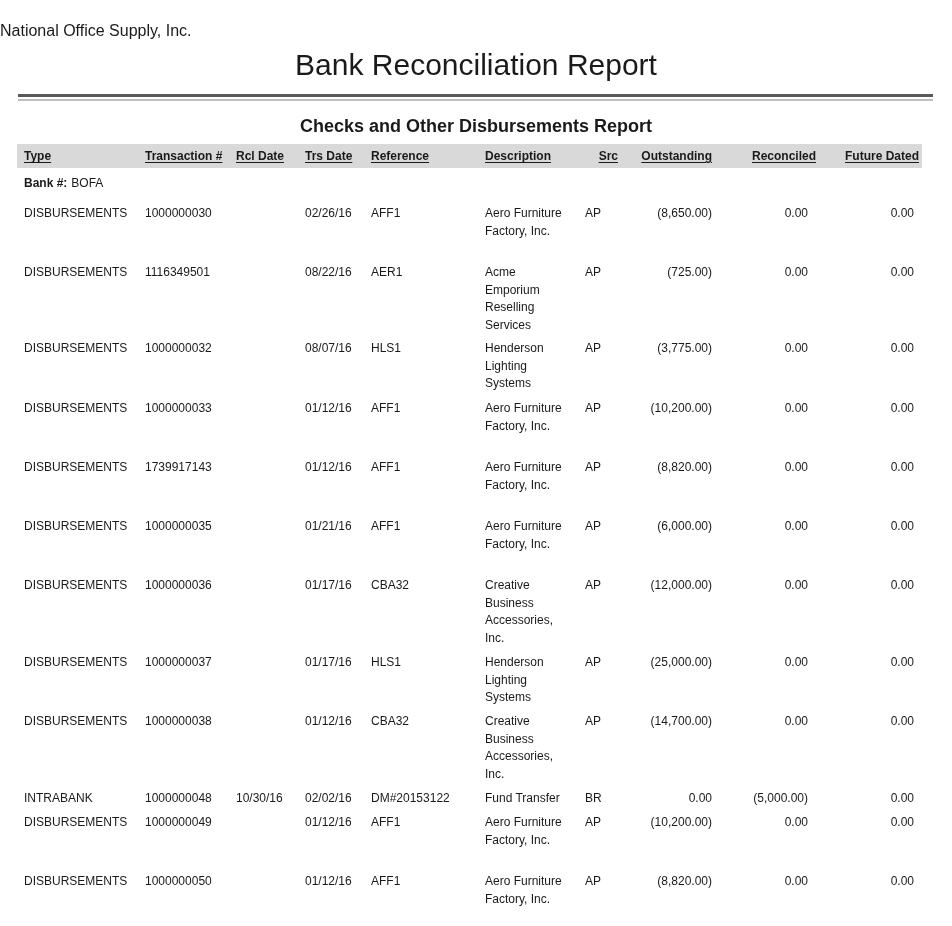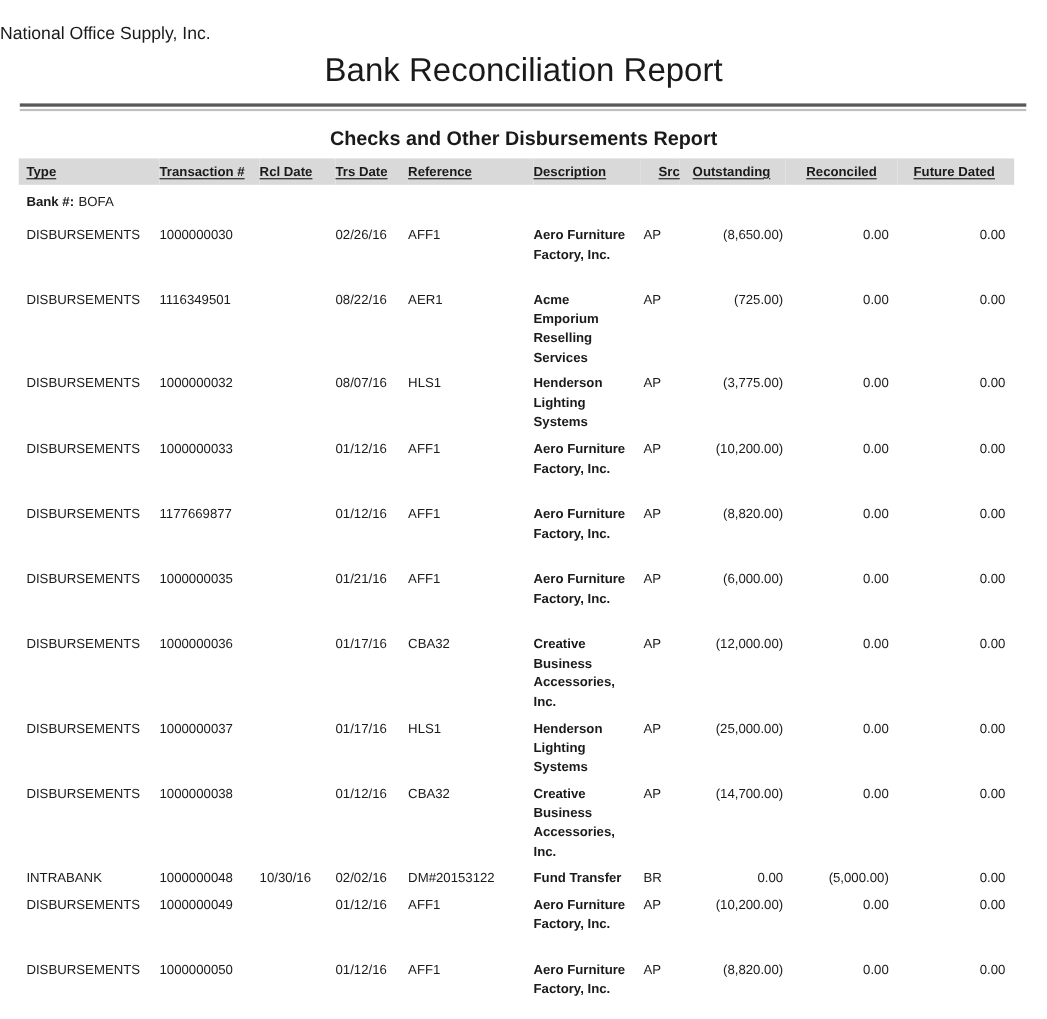--- a/index.html
+++ b/index.html
@@ -64,35 +64,35 @@
     font-weight: bold;
     text-decoration: underline;
     text-underline-offset: 2px;
     text-align: left;
     vertical-align: middle;
     padding: 0;
     white-space: nowrap;
   }
   thead th.col-type { padding-left: 7px; }
   thead th.col-src  { padding-left: 3px; text-align: right; }
-  thead th.num      { text-align: center; }
+  thead th.num      { text-align: right; }
   thead th.col-out  { padding-right: 2px; }
   thead th.col-rec  { padding-right: 0; }
   thead th.col-fut  { padding-right: 3px; }
 
   tbody td {
     vertical-align: top;
     padding: 5px 0 0 0;
     line-height: 17.5px;
     font-size: 12px;
   }
   td.col-type { padding-left: 7px; white-space: nowrap; }
   td.col-txn, td.col-rcl, td.col-trs, td.col-ref, td.col-src { white-space: nowrap; }
   td.col-src  { padding-left: 3px; }
-  td.col-desc { padding-right: 13px; font-weight: bold; }
+  td.col-desc { padding-right: 13px; }
   td.num      { text-align: right; white-space: nowrap; }
   td.col-out  { padding-right: 2px; }
   td.col-rec  { padding-right: 8px; }
   td.col-fut  { padding-right: 8px; }
 
   tr.bank-row td {
     padding: 7px 0 0 7px;
     font-size: 12px;
     white-space: nowrap;
   }
@@ -190,21 +190,21 @@
         <td class="col-ref">AFF1</td>
         <td class="col-desc">Aero Furniture Factory, Inc.</td>
         <td class="col-src">AP</td>
         <td class="num col-out">(10,200.00)</td>
         <td class="num col-rec">0.00</td>
         <td class="num col-fut">0.00</td>
       </tr>
 
       <tr style="height:59px">
         <td class="col-type">DISBURSEMENTS</td>
-        <td class="col-txn">1177669877</td>
+        <td class="col-txn">1739917143</td>
         <td class="col-rcl"></td>
         <td class="col-trs">01/12/16</td>
         <td class="col-ref">AFF1</td>
         <td class="col-desc">Aero Furniture Factory, Inc.</td>
         <td class="col-src">AP</td>
         <td class="num col-out">(8,820.00)</td>
         <td class="num col-rec">0.00</td>
         <td class="num col-fut">0.00</td>
       </tr>
 

